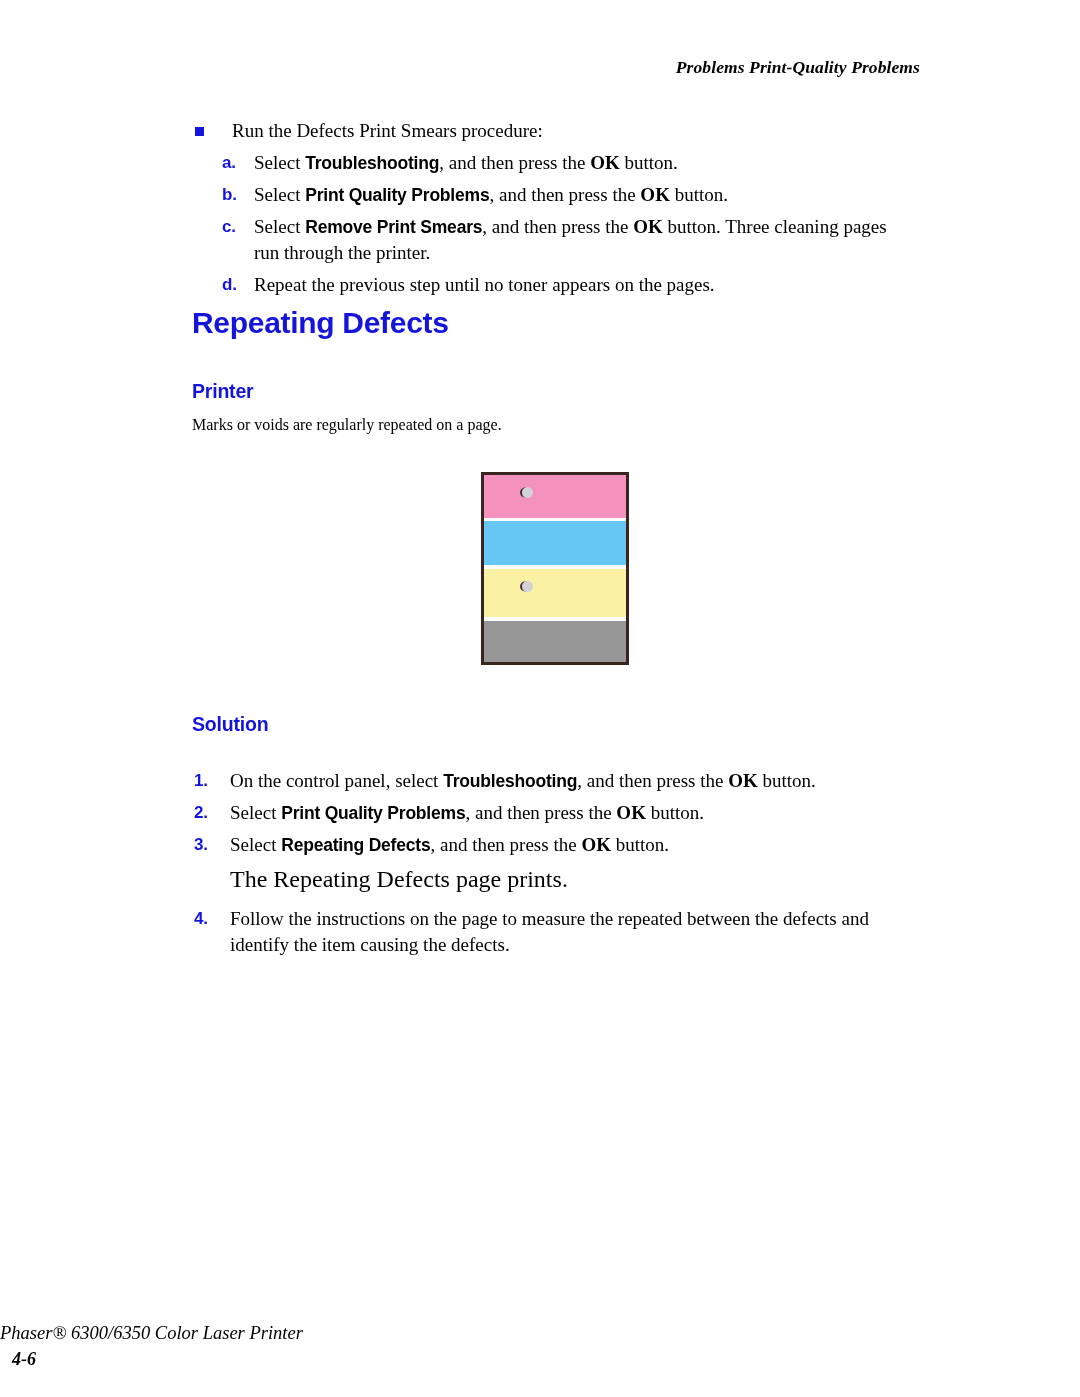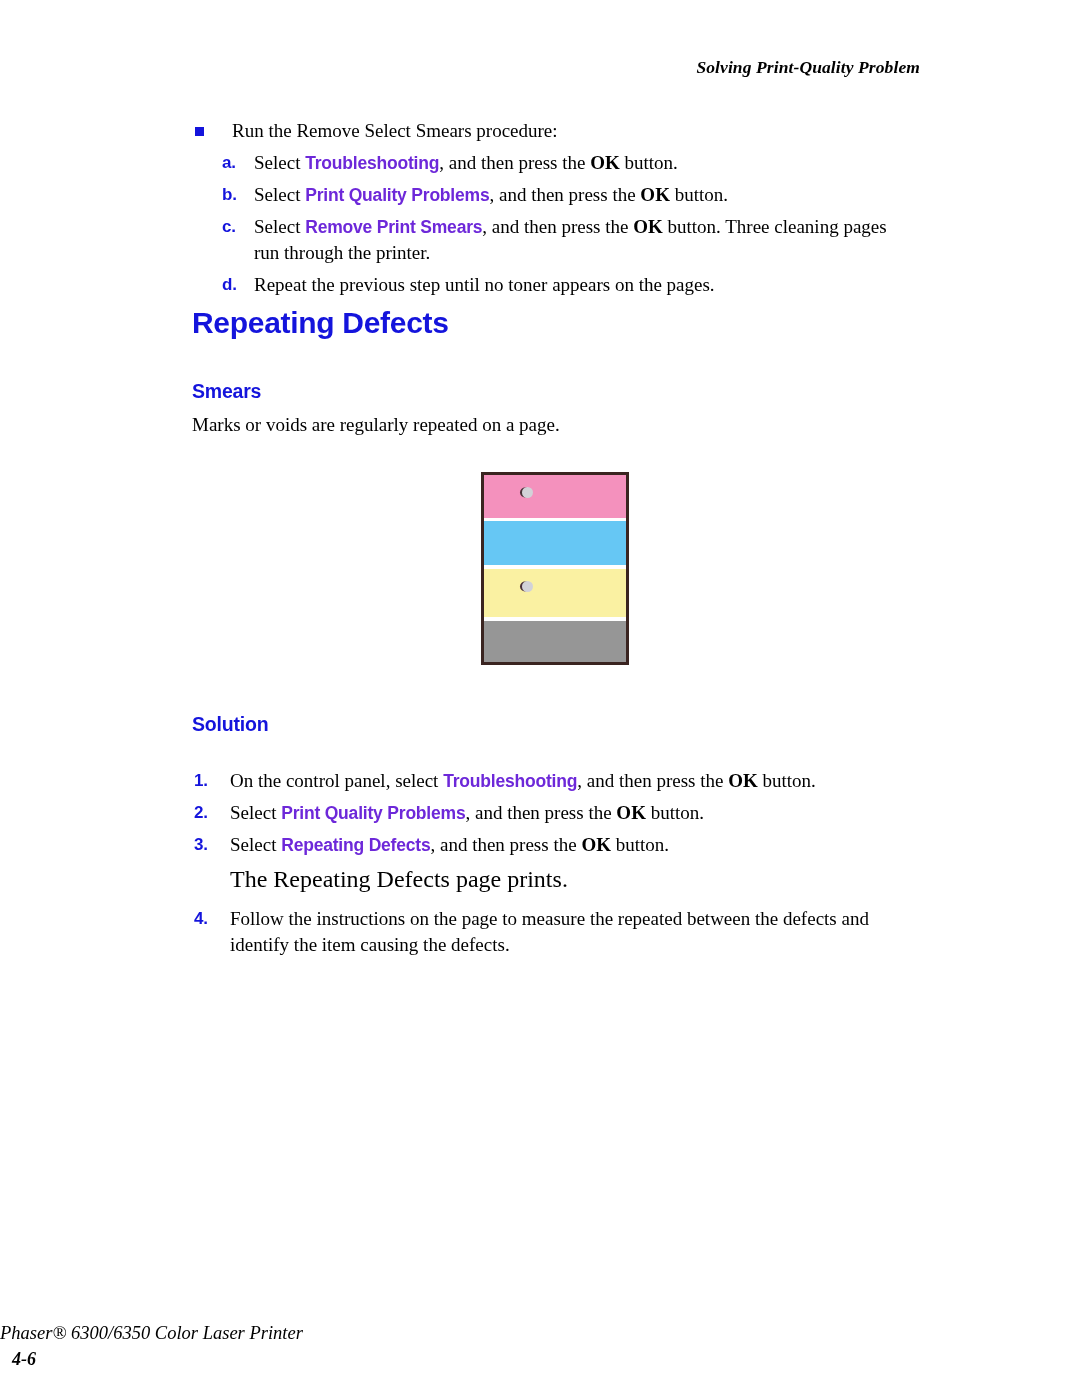--- a/index.html
+++ b/index.html
@@ -115,21 +115,21 @@
     font-size: 24px;
     line-height: 26px;
     margin-top: 8px;
   }
 
   
   .ui-term {
     font-family: "Liberation Sans", sans-serif;
     font-weight: bold;
     font-size: 17.5px;
-    color: #6d28d9;
+    color: #000000;
     letter-spacing: -0.2px;
   }
   .bold-key {
     font-family: "Liberation Serif", serif;
     font-weight: bold;
   }
 
   
   .h1 {
     font-family: "Liberation Sans", sans-serif;
@@ -148,21 +148,21 @@
     margin: 0;
   }
 
   .section-h1 { position: absolute; left: 192px; top: 306px; }
   .section-h2-problem { position: absolute; left: 192px; top: 380px; }
   .para-problem {
     position: absolute;
     left: 192px;
     top: 412px;
     width: 730px;
-    font-size: 19px;
+    font-size: 16px;
     line-height: 26px;
   }
 
   .section-h2-solution { position: absolute; left: 192px; top: 713px; }
   .solution-block {
     position: absolute;
     left: 192px;
     top: 746px;
     width: 730px;
   }
@@ -221,27 +221,27 @@
     font-weight: bold;
     font-size: 18px;
     margin-left: 12px;
   }
 </style>
 </head>
 <body>
 
 <div class="page">
 
-  <div class="running-header">Solving Print-Quality Problem</div>
+  <div class="running-header">Problems Print-Quality Problems</div>
 
   <div class="content">
 
     <div class="bullet-row">
       <span class="bullet-marker"></span>
-      <span>Run the Remove Select Smears procedure:</span>
+      <span>Run the Defects Print Smears procedure:</span>
     </div>
 
     <div class="sub-list">
 
       <div class="step-row">
         <span class="step-label">a.</span>
         <span class="step-text"><span>Select </span><span class="ui-term">Troubleshooting</span><span>, and then press the </span><span class="bold-key">OK</span><span> button.</span></span>
       </div>
 
       <div class="step-row">
@@ -258,21 +258,21 @@
       <div class="step-row">
         <span class="step-label">d.</span>
         <span class="step-text">Repeat the previous step until no toner appears on the pages.</span>
       </div>
 
     </div>
   </div>
 
   <h1 class="h1 section-h1">Repeating Defects</h1>
 
-  <h2 class="h2 section-h2-problem">Smears</h2>
+  <h2 class="h2 section-h2-problem">Printer</h2>
 
   <div class="para-problem">Marks or voids are regularly repeated on a page.</div>
 
   <div class="sample-figure">
     <div class="band band-magenta">
       <span class="defect defect-top"></span>
     </div>
     <div class="band band-cyan"></div>
     <div class="band band-yellow">
       <span class="defect" style="left:38px; top:12px;"></span>

